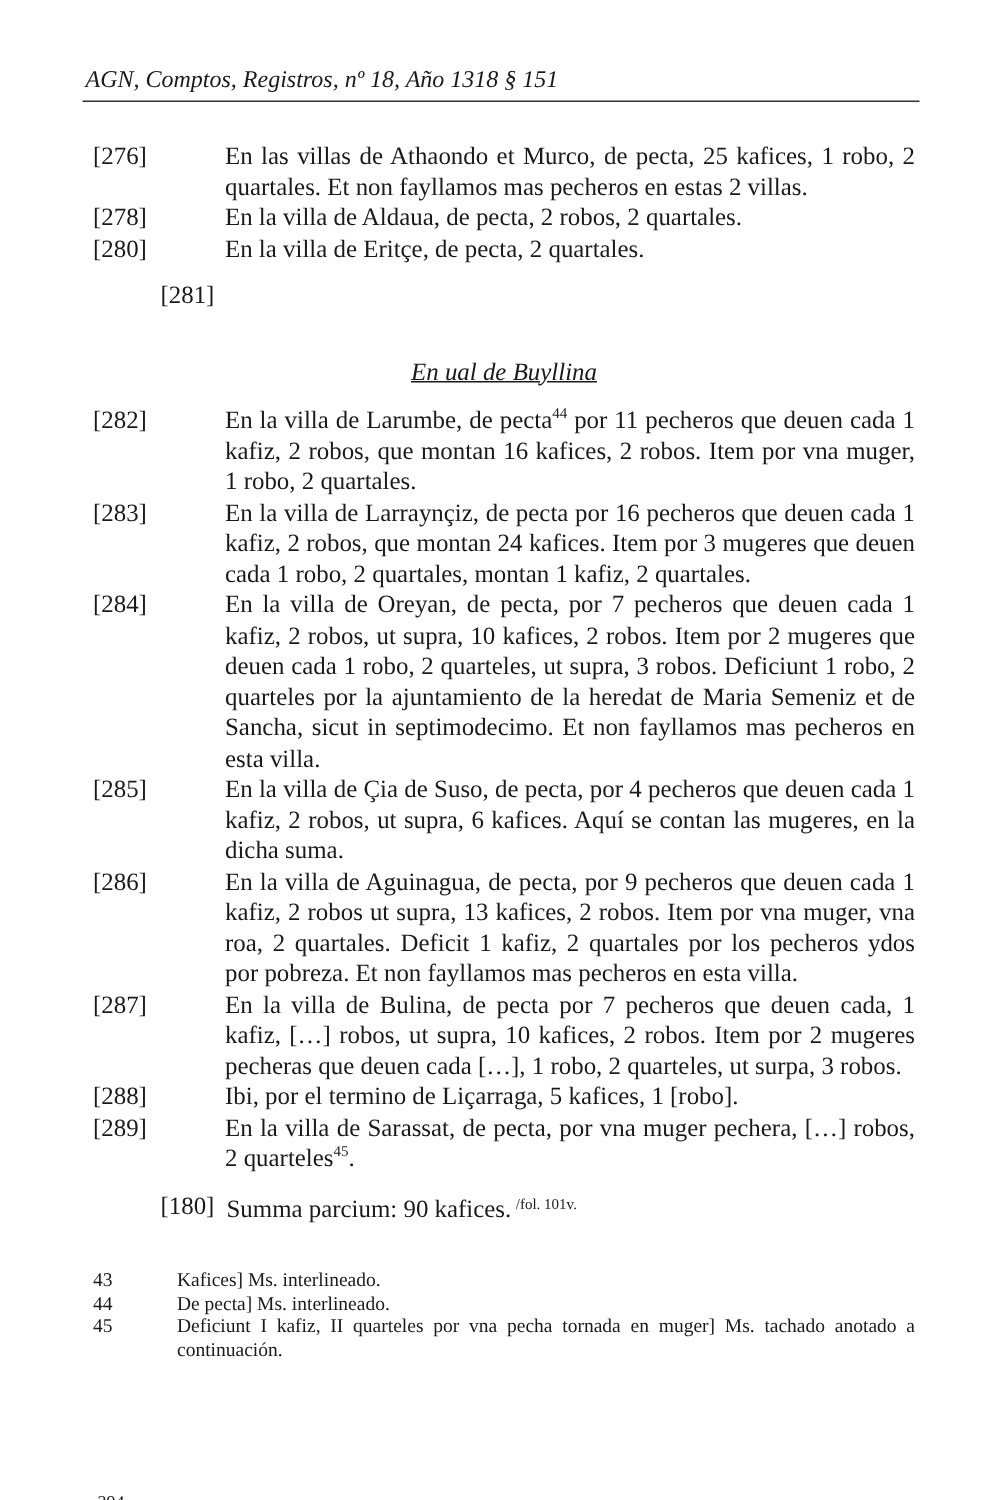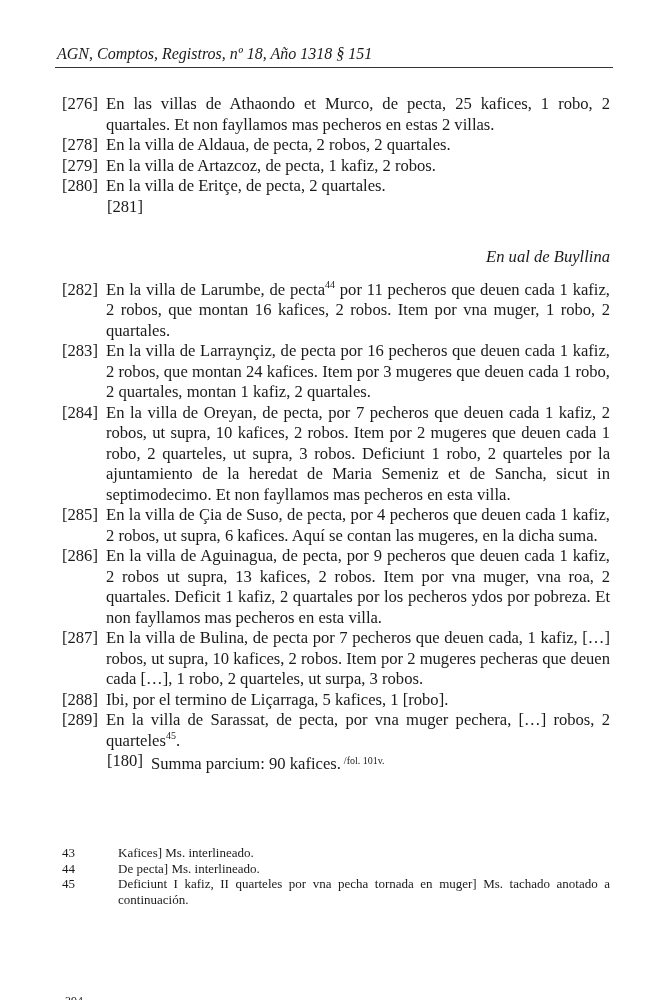--- a/index.html
+++ b/index.html
@@ -3,52 +3,48 @@
   <meta charset="utf-8">
   <style>
     html, body { margin: 0; padding: 0; background: #ffffff; }
     body { width: 660px; height: 1000px; position: relative; overflow: hidden;
            font-family: "Liberation Serif", "DejaVu Serif", serif; color: #1a1a1a; }
     .header { position: absolute; left: 57px; top: 44px; width: 558px;
               font-style: italic; font-size: 16px; line-height: 20px; }
     .header-rule { position: absolute; left: 55px; top: 67px; width: 558px; height: 0;
                    border-top: 1px solid #333; }
     .entries { position: absolute; left: 62px; top: 94px; width: 548px; font-size: 16.6px; line-height: 20.5px; }
-    .entry { display: flex; align-items: flex-start; text-align: justify; }
+    .entry { display: flex; align-items: flex-start; text-align: justify; gap: 44px; }
     .num { flex: 0 0 44px; white-space: nowrap; }
     .txt { flex: 1; text-align: justify; hyphens: none; }
     sup { font-size: 10px; line-height: 0; vertical-align: super; }
     .fol { font-size: 10px; vertical-align: 5px; margin-left: 3px; }
-    .summa { display: flex; margin-left: 45px; margin-top: 0; margin-bottom: 10px; }
+    .summa { display: flex; margin-left: 45px; margin-top: 11px; margin-bottom: 10px; }
     .summa .num { flex: 0 0 44px; }
-    .section-title { text-align: right; font-style: italic; margin: 30px 0 12px 0; }
+    .section-title { text-align: center; font-style: italic; margin: 30px 0 12px 0; text-decoration: underline; }
     .footnotes { position: absolute; left: 62px; top: 845px; width: 548px; font-size: 13px; line-height: 15.5px; }
     .fn { display: flex; }
     .fn-num { flex: 0 0 56px; }
     .fn-txt { flex: 1; text-align: justify; }
     .page-number { position: absolute; left: 65px; top: 994px; font-size: 12px; }
   </style>
 </head>
 <body>
 
 <div class="header">AGN, Comptos, Registros, nº 18, Año 1318 § 151</div>
 <div class="header-rule"></div>
 
 <div class="entries">
   <div class="entry">
     <span class="num">[276]</span>
     <span class="txt">En las villas de Athaondo et Murco, de pecta, 25 kafices, 1 robo, 2 quartales. Et non fayllamos mas pecheros en estas 2 villas.</span>
   </div>
   <div class="entry">
     <span class="num">[278]</span>
     <span class="txt">En la villa de Aldaua, de pecta, 2 robos, 2 quartales.</span>
-  </div>
-  <div class="entry">
-    <span class="num">[279]</span>
-    <span class="txt">En la villa de Artazcoz, de pecta, 1 kafiz, 2 robos.</span>
   </div>
   <div class="entry">
     <span class="num">[280]</span>
     <span class="txt">En la villa de Eritçe, de pecta, 2 quartales.</span>
   </div>
 
   <div class="summa">
     <span class="num">[281]</span>
   </div>
 

